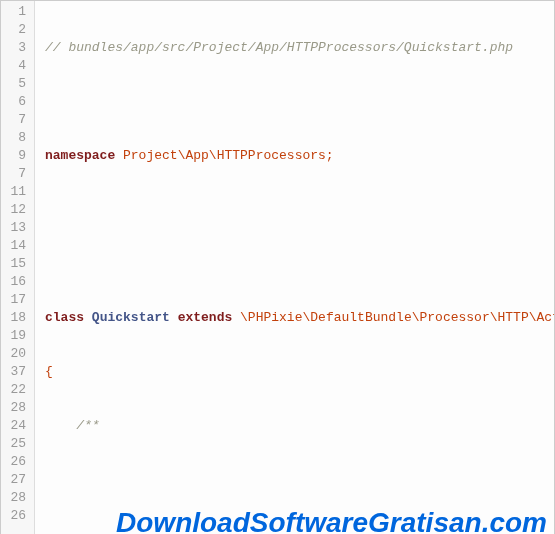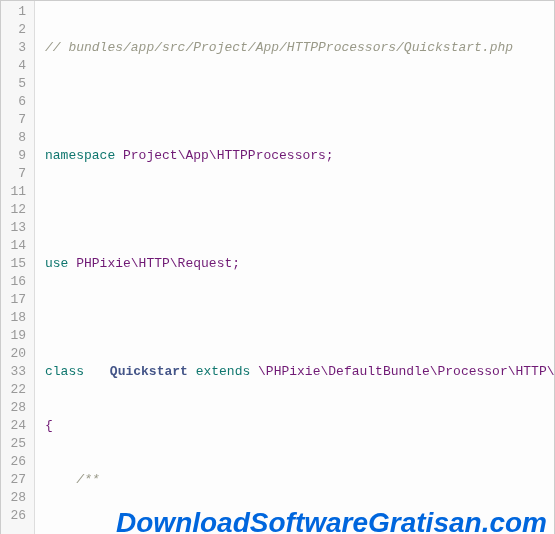--- a/index.html
+++ b/index.html
@@ -28,23 +28,23 @@
   }
   .gutter div { height: 18px; }
   .code {
     padding: 2px 0 2px 10px;
     color: #333;
     white-space: pre;
     overflow: hidden;
   }
   .code div { height: 18px; }
   .c-comment { color: #999988; font-style: italic; }
-  .c-keyword { color: #0f766e; font-weight: normal; margin-top: 17px; }
-  .c-class   { color: #445588; font-weight: bold; margin-left: 18px; }
-  .c-punct   { color: #701a75; }
+  .c-keyword { color: #7f1d1d; font-weight: bold; margin-top: 17px; }
+  .c-class   { color: #445588; font-weight: bold; }
+  .c-punct   { color: #c2410c; }
   .watermark {
     position: absolute;
     bottom: 2px;
     right: 8px;
     font-family: Arial, sans-serif;
     font-size: 28px;
     font-weight: bold;
     font-style: italic;
     color: #0066dd;
     pointer-events: none;
@@ -68,37 +68,36 @@
     <div>11</div>
     <div>12</div>
     <div>13</div>
     <div>14</div>
     <div>15</div>
     <div>16</div>
     <div>17</div>
     <div>18</div>
     <div>19</div>
     <div>20</div>
-    <div>33</div>
+    <div>37</div>
     <div>22</div>
     <div>28</div>
     <div>24</div>
     <div>25</div>
     <div>26</div>
     <div>27</div>
     <div>28</div>
     <div>26</div>
   </div>
 
   <div class="code">
     <div><span class="c-comment">// bundles/app/src/Project/App/HTTPProcessors/Quickstart.php</span></div>
     <div></div>
     <div><span class="c-keyword">namespace</span><span class="c-punct"> Project\App\HTTPProcessors;</span></div>
     <div></div>
-    <div><span class="c-keyword">use</span><span class="c-punct"> PHPixie\HTTP\Request;</span></div>
     <div></div>
     <div><span class="c-keyword">class</span> <span class="c-class">Quickstart</span> <span class="c-keyword">extends</span><span class="c-punct"> \PHPixie\DefaultBundle\Processor\HTTP\Actions</span></div>
     <div><span class="c-punct">{</span></div>
     <div><span>    </span><span class="c-comment">/**</span></div>
     
     
     
     
     
     

